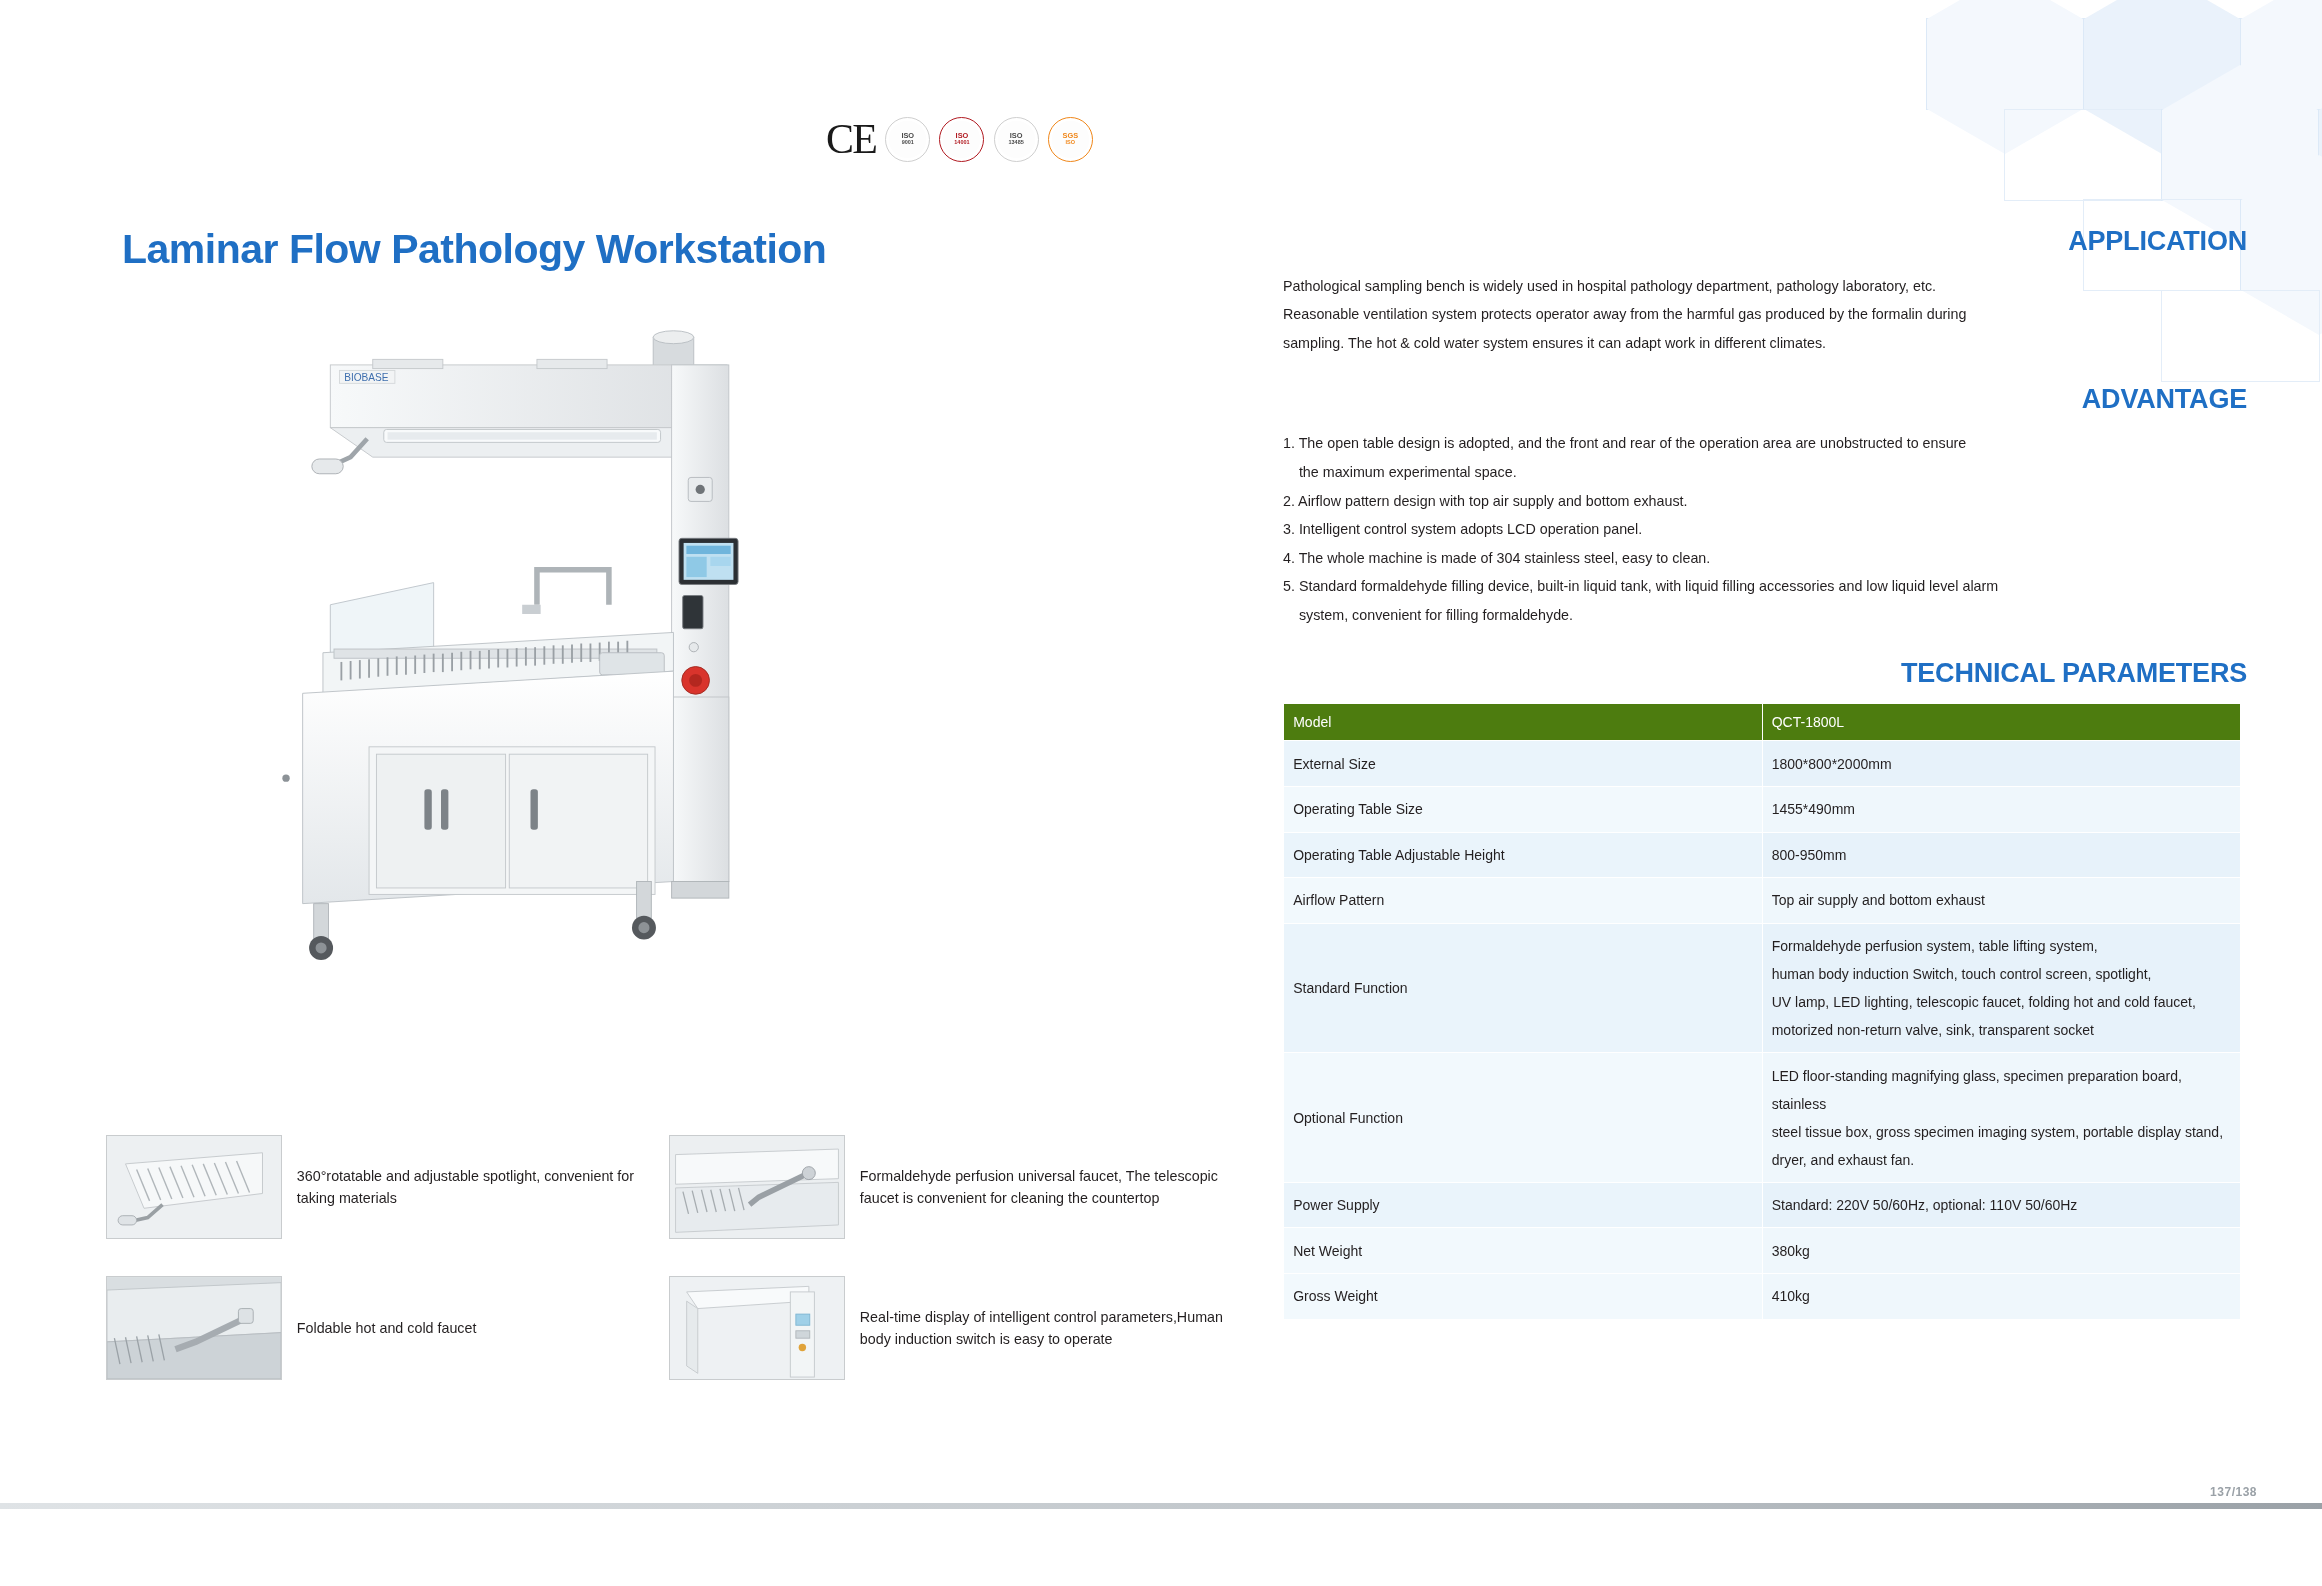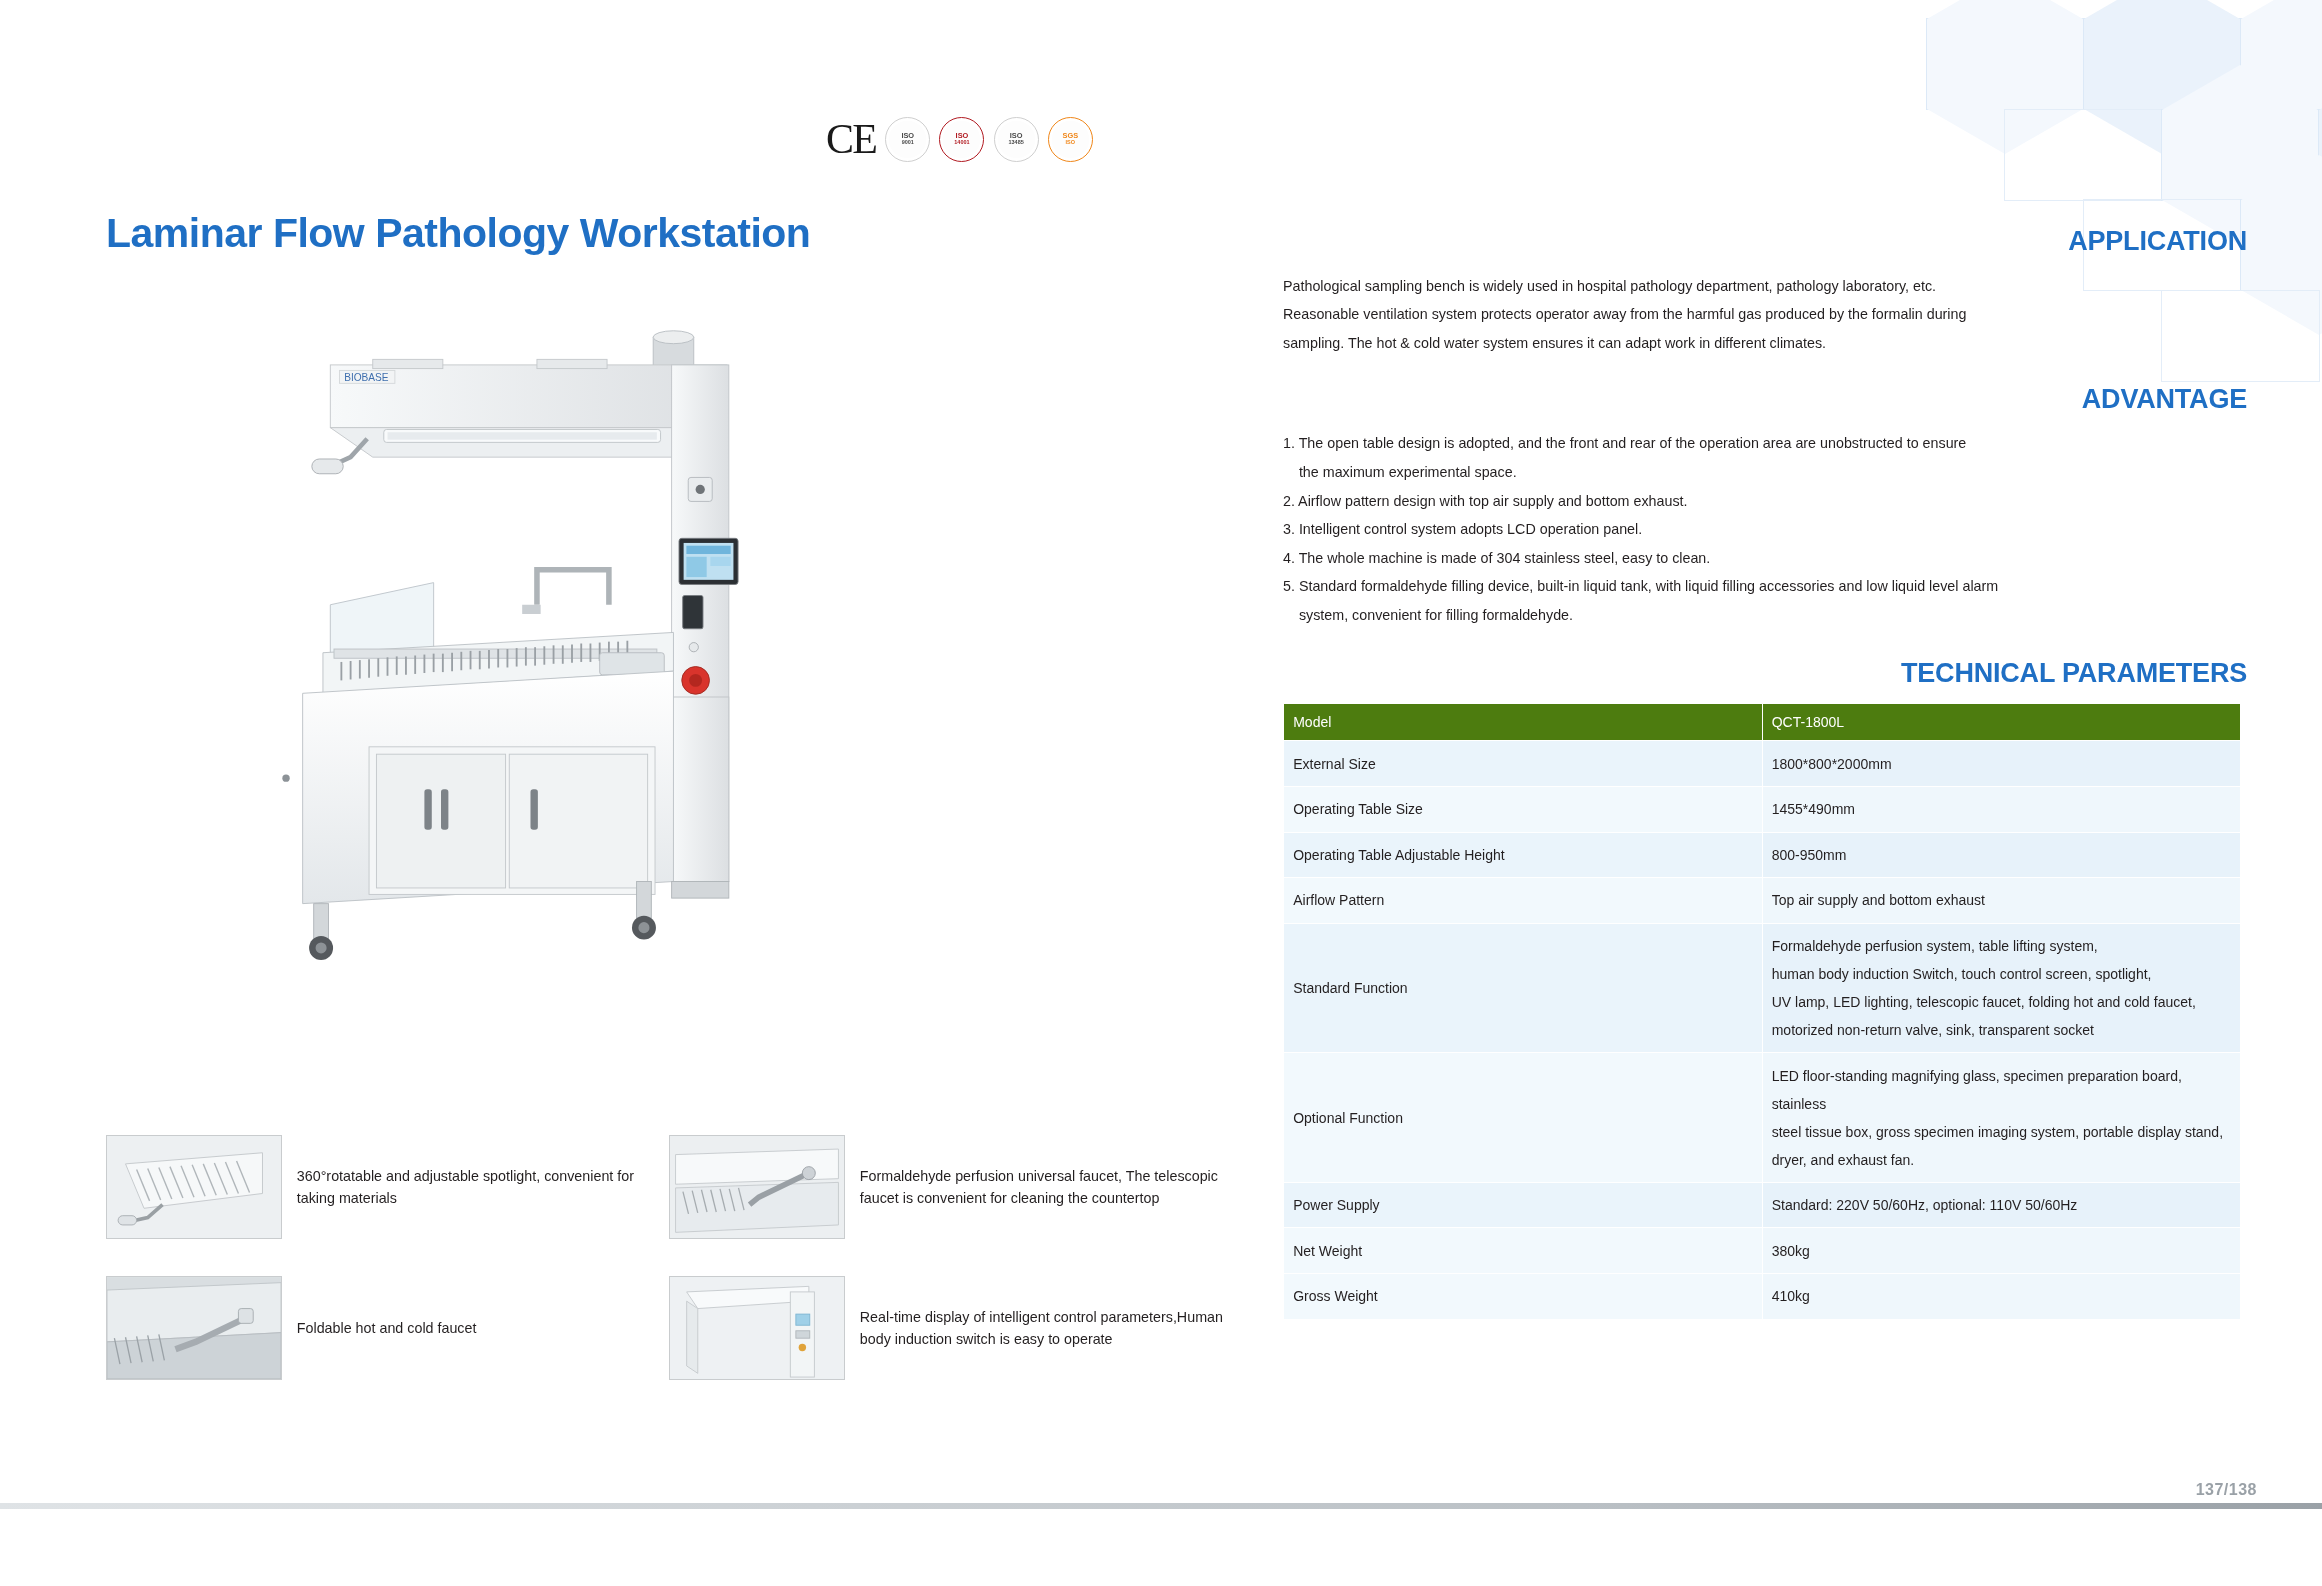--- a/index.html
+++ b/index.html
@@ -43,21 +43,21 @@
     display:flex;flex-direction:column;align-items:center;justify-content:center;
     font-size:6.5px;line-height:1.05;color:#4a4a4a;font-weight:bold;
     box-shadow:inset 0 0 0 2.8px #ffffff;
   }
   .cert-badge.red{border-color:#b11a21;color:#b11a21;}
   .cert-badge.orange{border-color:#f0871a;color:#f0871a;}
   .cert-badge .t1{font-size:7.4px;}
   .cert-badge .t2{font-size:5.5px;}
 
   h1.title{
-    position:absolute;left:106px;top:210px;margin:0;
+    position:absolute;left:106px;top:210px;margin:16px;
     font-size:41px;font-weight:bold;color:#1f6fc4;letter-spacing:-0.5px;
   }
 
   
   .product-img{position:absolute;left:212px;top:328px;width:720px;height:738px;}
 
   
   .thumbs{position:absolute;left:106px;top:1135px;width:1126px;}
   .thumb-row{display:flex;margin-bottom:37px;}
   .thumb-cell{display:flex;align-items:center;width:563px;}
@@ -85,21 +85,21 @@
   }
   table.spec tr.head td{background:#4d7c0f;color:#ffffff;font-weight:normal;padding:10px 9.2px;}
   table.spec td.k{width:305px;background:#eaf4fb;color:#231f20;}
   table.spec td.v{background:#e7f2fa;color:#231f20;}
   table.spec tr.alt td.k{background:#f2f9fd;}
   table.spec tr.alt td.v{background:#eff7fc;}
   table.spec td.v .ln{display:block;line-height:2.0;}
 
   
   .footer-bar{position:absolute;left:0;right:0;bottom:78px;height:6.5px;background:linear-gradient(to right,#dfe3e6,#b9bfc4 70%,#9aa1a7);}
-  .page-num{position:absolute;right:65px;bottom:88px;font-size:16px;color:#9aa1a7;font-weight:bold;letter-spacing:0.5px;}
+  .page-num{position:absolute;right:65px;bottom:88px;font-size:12px;color:#9aa1a7;font-weight:bold;letter-spacing:0.5px;}
   .left-edge{position:absolute;left:0;top:0;bottom:0;width:5.5px;background:#ffffff;}
 </style>
 </head>
 <body>
 
 <div class="page">
 
   <div class="left-edge"></div>
 
   <div class="hex-field">

